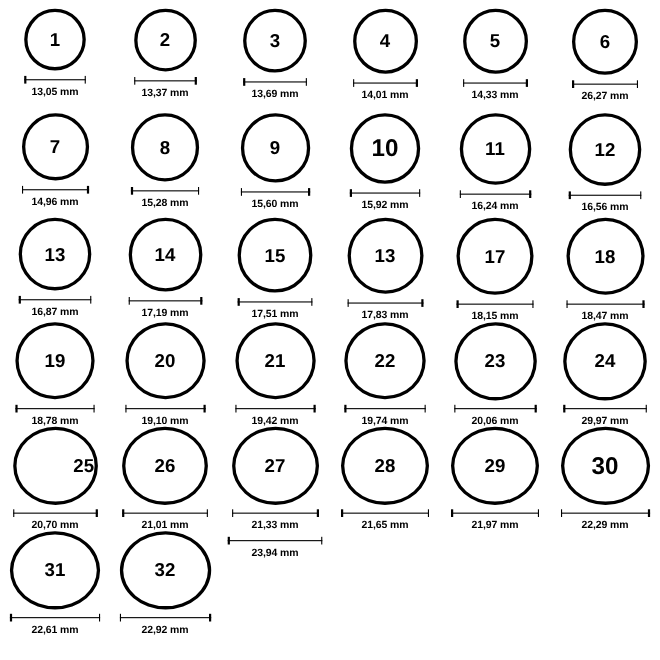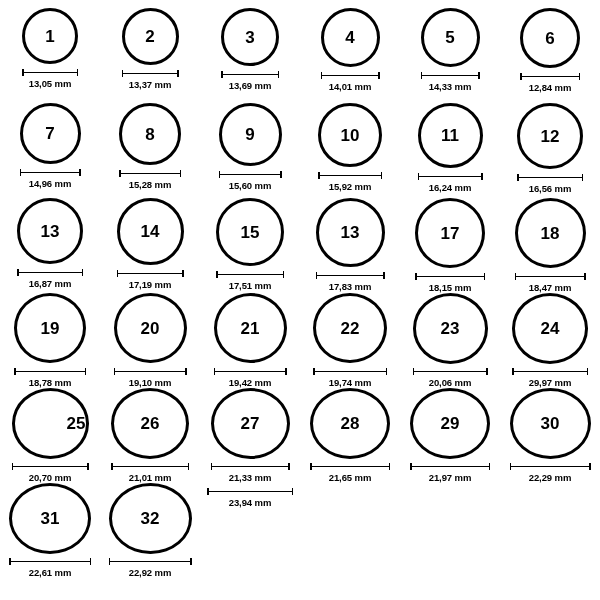--- a/index.html
+++ b/index.html
@@ -137,21 +137,21 @@
         </div>
         <div class="mm">14,33 mm</div>
       </div>
       <div class="cell">
         <div class="ring" style="width: 60px; height: 60px;">
           <span class="ring-label" style="font-size: 17px;">6</span>
         </div>
         <div class="measure">
           <div class="bar" style="width: 60px;"></div>
         </div>
-        <div class="mm">12,84 mm</div>
+        <div class="mm">26,27 mm</div>
       </div>
       <div class="cell">
         <div class="ring" style="width: 61px; height: 61px;">
           <span class="ring-label" style="font-size: 17px;">7</span>
         </div>
         <div class="measure">
           <div class="bar" style="width: 61px;"></div>
         </div>
         <div class="mm">14,96 mm</div>
       </div>
@@ -168,21 +168,21 @@
         <div class="ring" style="width: 63px; height: 63px;">
           <span class="ring-label" style="font-size: 17px;">9</span>
         </div>
         <div class="measure">
           <div class="bar" style="width: 63px;"></div>
         </div>
         <div class="mm">15,60 mm</div>
       </div>
       <div class="cell">
         <div class="ring" style="width: 64px; height: 64px;">
-          <span class="ring-label" style="font-size: 17px;">10</span>
+          <span class="ring-label" style="font-size: 22px;">10</span>
         </div>
         <div class="measure">
           <div class="bar" style="width: 64px;"></div>
         </div>
         <div class="mm">15,92 mm</div>
       </div>
       <div class="cell">
         <div class="ring" style="width: 65px; height: 65px;">
           <span class="ring-label" style="font-size: 17px;">11</span>
         </div>
@@ -348,21 +348,21 @@
         <div class="ring" style="width: 80px; height: 80px;">
           <span class="ring-label" style="font-size: 17px;">29</span>
         </div>
         <div class="measure">
           <div class="bar" style="width: 80px;"></div>
         </div>
         <div class="mm">21,97 mm</div>
       </div>
       <div class="cell">
         <div class="ring" style="width: 81px; height: 81px;">
-          <span class="ring-label" style="font-size: 17px;">30</span>
+          <span class="ring-label" style="font-size: 22px;">30</span>
         </div>
         <div class="measure">
           <div class="bar" style="width: 81px;"></div>
         </div>
         <div class="mm">22,29 mm</div>
       </div>
       <div class="cell">
         <div class="ring" style="width: 82px; height: 82px; justify-content: center;">
           <span class="ring-label" style="font-size: 17px;">31</span>
         </div>

